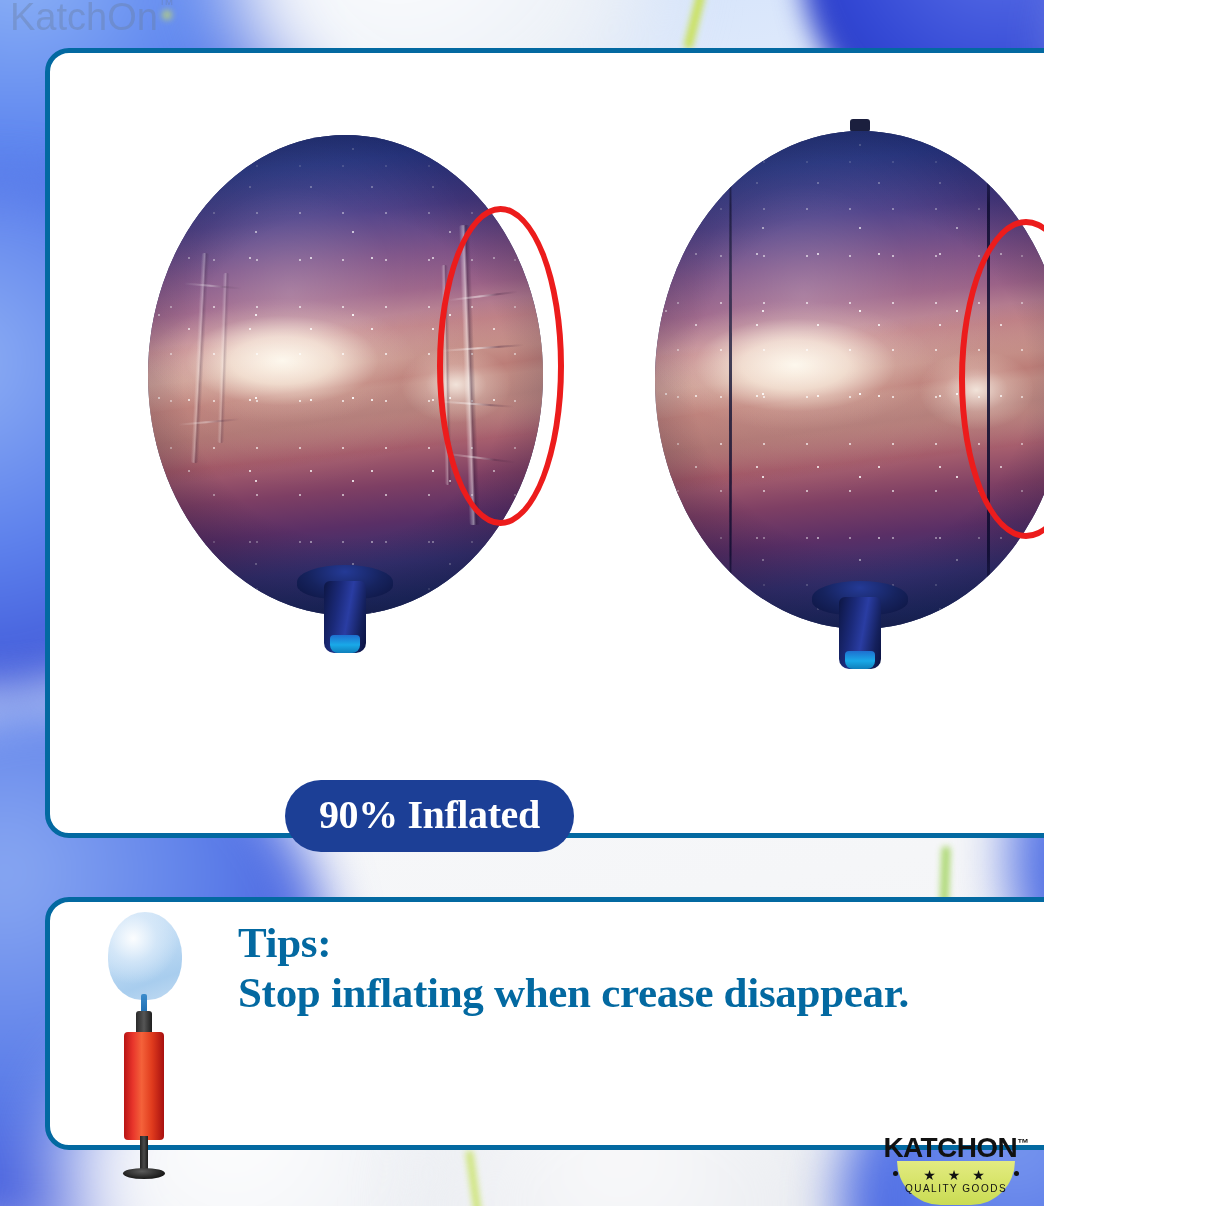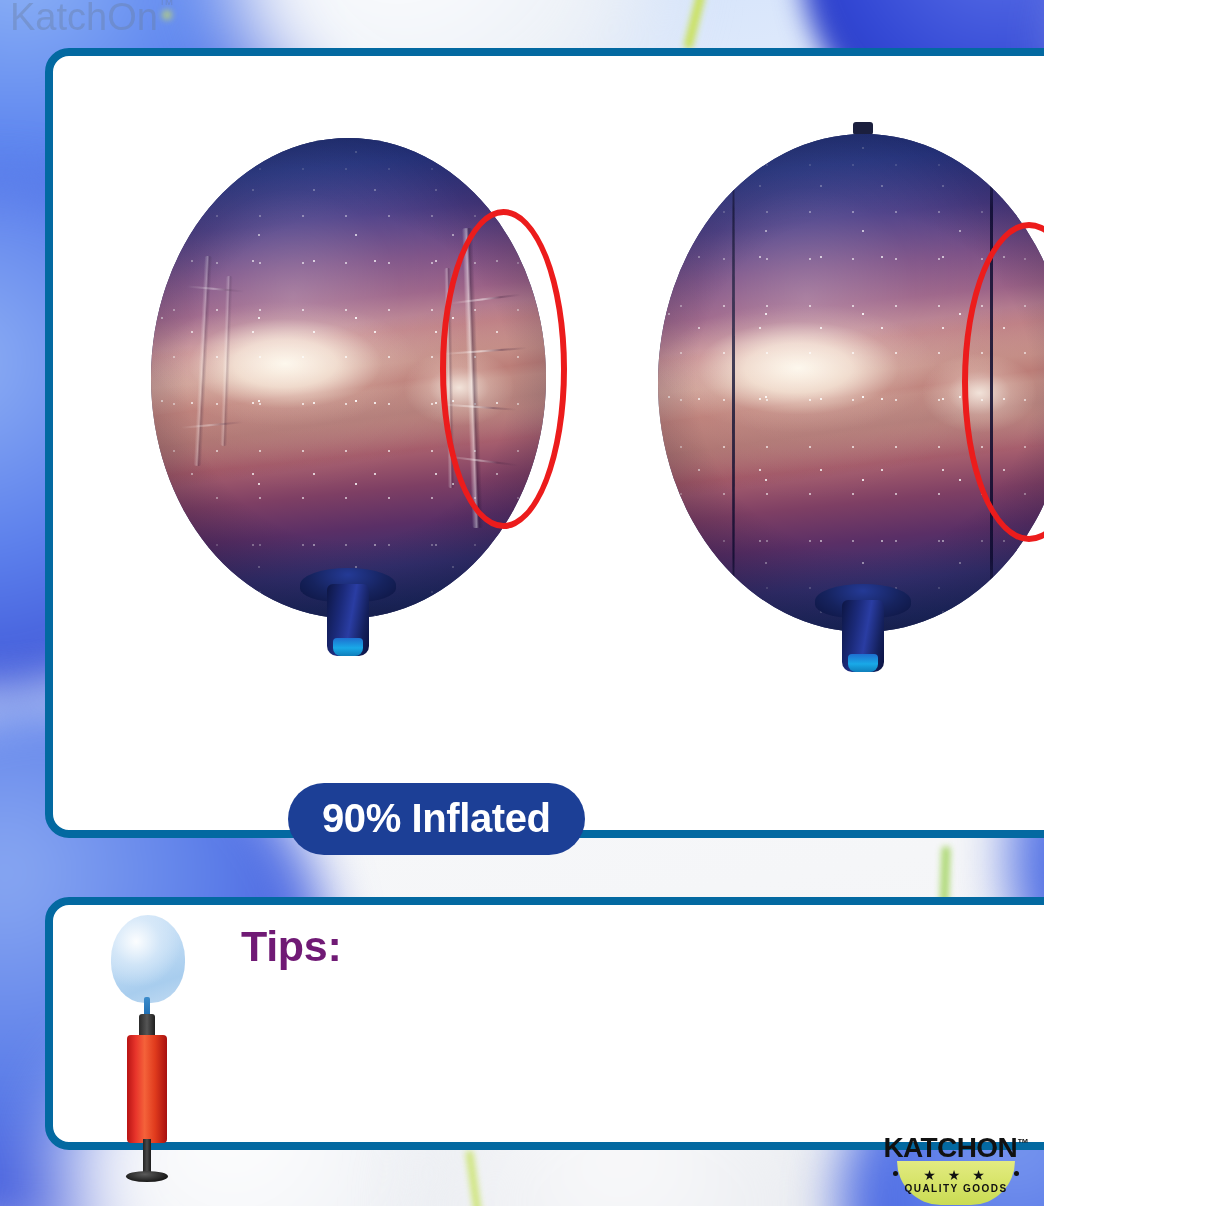--- a/index.html
+++ b/index.html
@@ -47,23 +47,24 @@
     letter-spacing: 0px;
     user-select: none;
     white-space: nowrap;
   }
   #watermark sup { font-size: 16px; vertical-align: top; }
 
   
   .panel {
     position: absolute;
     background: #ffffff;
-    border: 8px solid #0369a1;
+    border: 5px solid #0369a1;
     border-radius: 24px;
     box-sizing: border-box;
+    font-family: Liberation Serif, serif;
   }
   #panel-compare {
     left: 45px;
     top: 48px;
     width: 1118px;
     height: 790px;
   }
   #panel-tips {
     left: 45px;
     top: 897px;
@@ -296,21 +297,21 @@
     height: 11px;
     border-radius: 50%;
     background: radial-gradient(ellipse at 45% 30%, #5a5a5a, #1a1a1a 70%);
   }
 
   #tips-text {
     position: absolute;
     left: 188px;
     top: 16px;
     right: 20px;
-    color: #701a75;
+    color: #0369a1;
     font-weight: bold;
     font-size: 43px;
     line-height: 50px;
     letter-spacing: -0.3px;
   }
   #tips-text .line { white-space: nowrap; display: block; }
   #tips-heading { display: block; }
 
   
   #brand-logo {
@@ -342,21 +343,21 @@
     left: 0; right: 0;
     font-size: 14px;
     color: #111;
     letter-spacing: 4px;
   }
   #brand-tagline {
     position: absolute;
     top: 20px;
     left: 0; right: 0;
     font-size: 10px;
-    font-weight: bold;
+    font-weight: normal;
     color: #111;
     letter-spacing: 1.5px;
   }
   .brand-dot {
     position: absolute;
     top: 8px;
     width: 5px; height: 5px;
     border-radius: 50%;
     background: #111;
   }
@@ -481,20 +482,21 @@
       <div id="pump-balloon"></div>
       <div id="pump-neck"></div>
       <div id="pump-valve"></div>
       <div id="pump-body"></div>
       <div id="pump-rod"></div>
       <div id="pump-base"></div>
     </div>
 
     <div id="tips-text">
       <span class="line" id="tips-heading">Tips:</span>
+      <span class="line">Stop inflating when crease disappear.</span>
     </div>
   </div>
 
   <div id="brand-logo">
     <div id="brand-name">
       <span>KATCHON</span><sup>™</sup>
     </div>
     <div id="brand-arc">
       <div style="position:absolute; left:16px; top:-2px; width:118px; height:44px;
                   border-radius:0 0 60px 60px;

